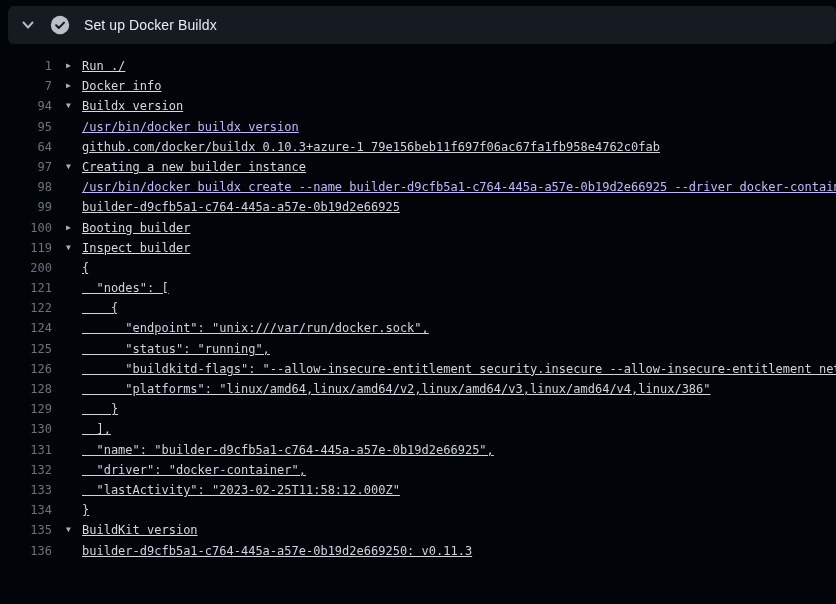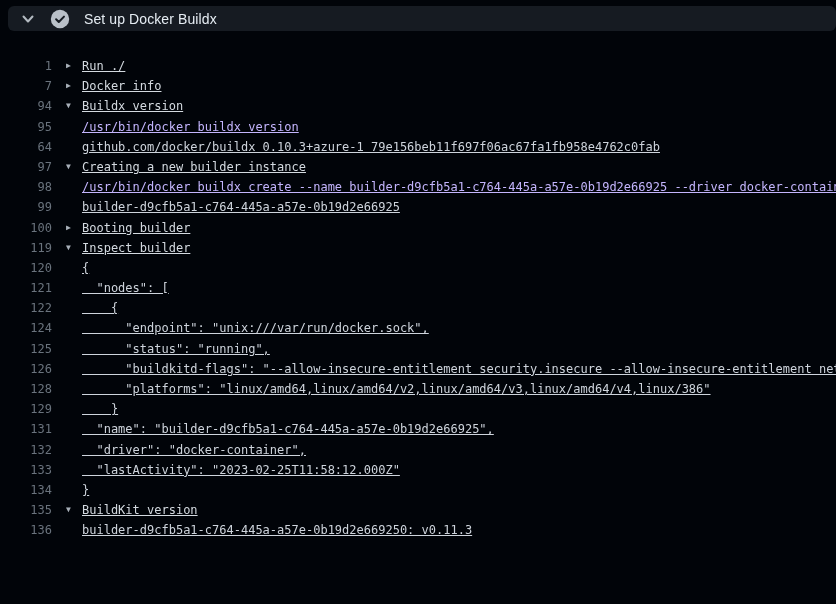--- a/index.html
+++ b/index.html
@@ -4,21 +4,21 @@
 <style>
   html,body{margin:0;padding:0;}
   body{
     width:836px;height:604px;overflow:hidden;
     background:#010409;
     font-family:"Liberation Sans",sans-serif;
     position:relative;
   }
   
   .step-header{
-    position:absolute;top:6px;left:8px;right:0;height:25px;
+    position:absolute;top:6px;left:8px;right:0;height:38px;
     background:#161b22;border-radius:6px;
     display:flex;align-items:center;
     cursor:pointer;
   }
   .chev{margin-left:13px;display:flex;align-items:center;}
   .check{margin-left:15px;display:flex;align-items:center;}
   .step-title{
     margin-left:14px;font-size:14px;color:#e6edf3;letter-spacing:.1px;
   }
   
@@ -107,21 +107,21 @@
       <span class="num">100</span>
       <span class="marker">▶</span>
       <span class="text">Booting builder</span>
     </div>
     <div class="row group">
       <span class="num">119</span>
       <span class="marker">▼</span>
       <span class="text">Inspect builder</span>
     </div>
     <div class="row plain">
-      <span class="num">120</span>
+      <span class="num">200</span>
       <span class="marker"></span>
       <span class="text">{</span>
     </div>
     <div class="row plain">
       <span class="num">121</span>
       <span class="marker"></span>
       <span class="text">  "nodes": [</span>
     </div>
     <div class="row plain">
       <span class="num">122</span>
@@ -147,20 +147,25 @@
       <span class="num">128</span>
       <span class="marker"></span>
       <span class="text">      "platforms": "linux/amd64,linux/amd64/v2,linux/amd64/v3,linux/amd64/v4,linux/386"</span>
     </div>
     <div class="row plain">
       <span class="num">129</span>
       <span class="marker"></span>
       <span class="text">    }</span>
     </div>
     <div class="row plain">
+      <span class="num">130</span>
+      <span class="marker"></span>
+      <span class="text">  ],</span>
+    </div>
+    <div class="row plain">
       <span class="num">131</span>
       <span class="marker"></span>
       <span class="text">  "name": "builder-d9cfb5a1-c764-445a-a57e-0b19d2e66925",</span>
     </div>
     <div class="row plain">
       <span class="num">132</span>
       <span class="marker"></span>
       <span class="text">  "driver": "docker-container",</span>
     </div>
     <div class="row plain">

